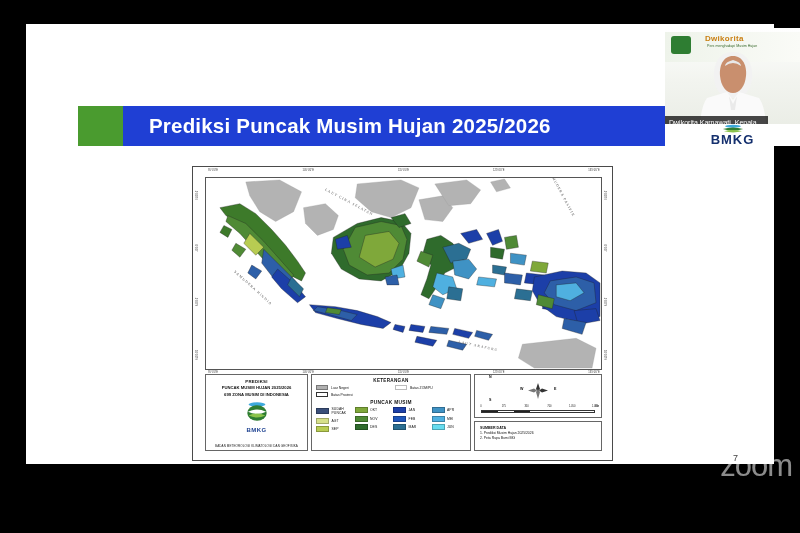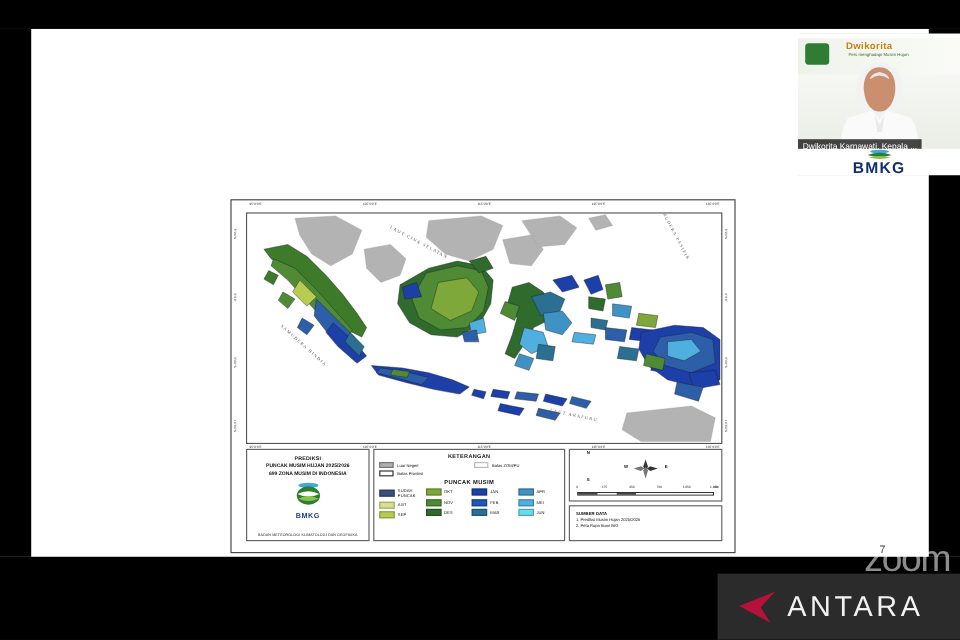--- a/index.html
+++ b/index.html
@@ -119,20 +119,26 @@
   #right-black{position:absolute;left:774px;top:24px;width:26px;height:440px;background:#000;}
 </style>
 </head>
 <body>
 
 <div id="stage">
 
   <div id="slide">
     <div id="slide-inner">
 
+      <div id="title-bar">
+        <div id="title-green"></div>
+        <div id="title-blue">
+          <span id="title-text">Prediksi Puncak Musim Hujan 2025/2026</span>
+        </div>
+      </div>
 
       <div id="map-card">
 
         <div class="tickrow" id="ticks-top">
             <span style="left: 8px;">95°0'0"E</span>
             <span style="left: 103.25px;">105°0'0"E</span>
             <span style="left: 198.5px;">115°0'0"E</span>
             <span style="left: 293.75px;">125°0'0"E</span>
             <span style="left: 389px;">135°0'0"E</span>
           </div>
@@ -423,20 +429,14 @@
       <svg viewBox="0 0 48 16" width="40" height="12">
         <ellipse cx="24" cy="4" rx="14" ry="2.6" fill="#3da9dc"></ellipse>
         <path d="M6 9 Q24 3 42 9 Q24 15 6 9 Z" fill="#2e7d32"></path>
         <path d="M8 13 Q24 8 40 13 Q24 17 8 13 Z" fill="#8bc34a"></path>
       </svg>
       <span id="wc-bmkg-word">BMKG</span>
     </div>
   </div>
 
   <div id="zoom-wm">zoom</div>
-  <div id="antara">
-    <svg width="36" height="30" viewBox="0 0 36 30">
-      <path d="M34 2 L4 14 L30 28 L22 15 Z" fill="#b4123a"></path>
-    </svg>
-    <span id="antara-word">ANTARA</span>
-  </div>
 
 </div>
 
 </body></html>

